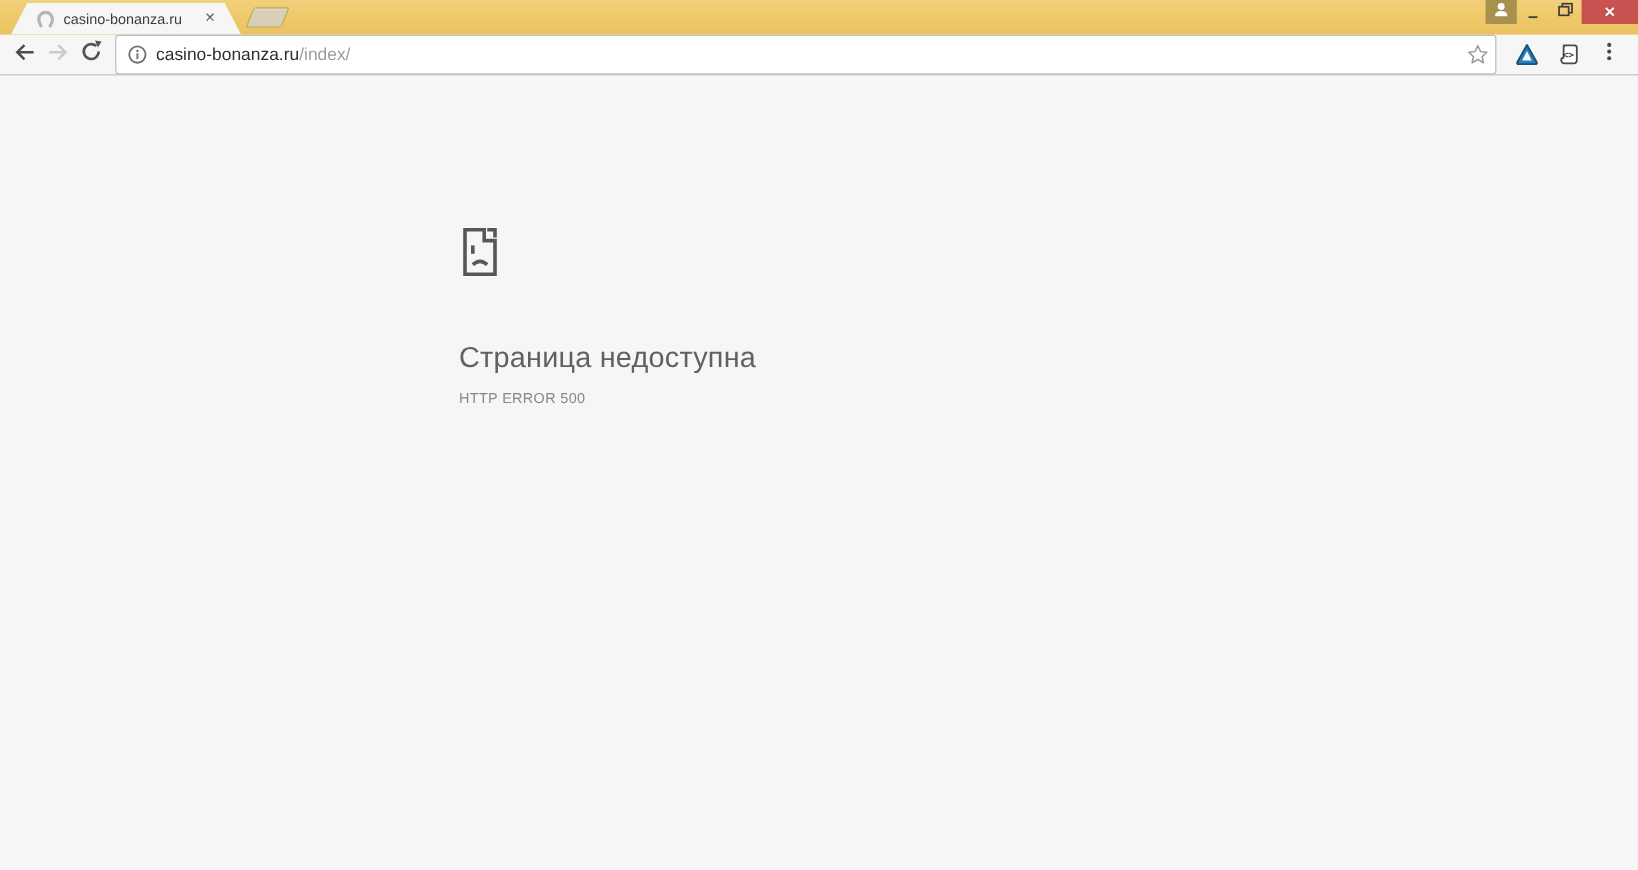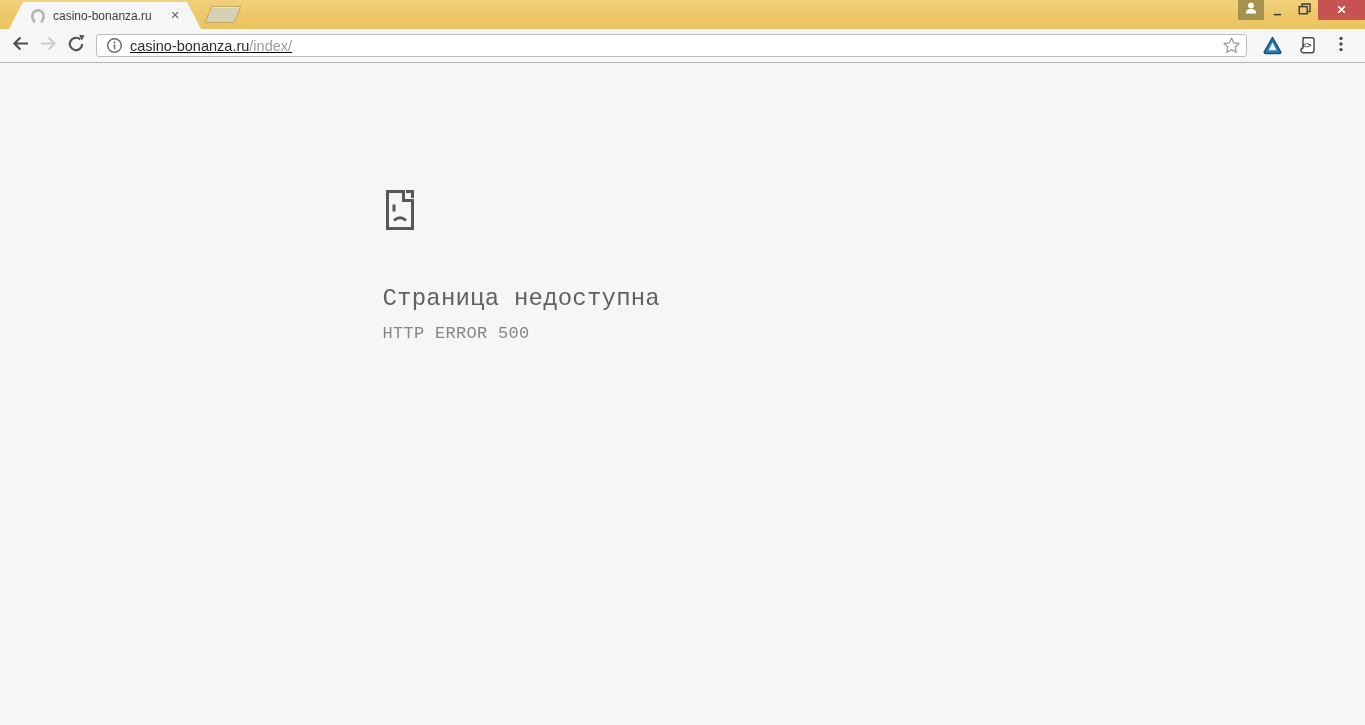--- a/index.html
+++ b/index.html
@@ -60,55 +60,54 @@
   
   .toolbar {
     position:absolute; top:29px; left:0; right:0; height:34px;
     background:var(--toolbar-bg,#f6f6f6);
     border-bottom:1px solid #b6b6b6;
     display:flex; align-items:center;
     padding:0 6px;
   }
   .nav-btn { width:28px; height:28px; display:flex; align-items:center; justify-content:center; flex:none; }
   .omnibox {
-    flex:1; height:23px; background:#fff;
+    flex:1; height:33px; background:#fff;
     border:1px solid #bdbdbd; border-radius:3px;
     display:flex; align-items:center;
-    padding:0 4px 0 8px; margin:0 2px 0 6px; min-width:0;text-decoration:underline;
+    padding:0 4px 0 8px; margin:0 2px 0 6px; min-width:0;
   }
   .info-btn { width:18px; height:18px; display:flex; align-items:center; justify-content:center; flex:none; }
   .url { font-size:14.5px; margin-left:7px; flex:1; white-space:nowrap; overflow:hidden; }
   .url .host { color:#2e2e2e; }
   .url .path { color:#9c9c9c; }
   .star-btn { width:22px; height:22px; display:flex; align-items:center; justify-content:center; flex:none; }
   .ext-btn { width:24px; height:24px; margin-left:11px; display:flex; align-items:center; justify-content:center; position:relative; flex:none; }
   .code-glyph {
     position:absolute; top:50%; left:50%; transform:translate(-52%,-54%);
     font-size:8px; font-weight:700; color:#3f3f3f; letter-spacing:0;
     font-family:"DejaVu Sans Mono", monospace;
   }
   .menu-btn { width:24px; height:24px; margin:0 6px 0 10px; display:flex; align-items:center; justify-content:center; flex:none; }
 
   
   .content {
     position:absolute; top:63px; left:0; right:0; bottom:0;
     background:var(--content-bg,#f5f6f5);
-    font-family:Liberation Mono, monospace;
   }
   .error-wrap { width:600px; margin:0 auto; padding-top:125px; }
   .sad-icon { display:block; }
   .error-title {
     font-size:24px; font-weight:400;
     color:var(--text-heading,#616161);
     margin:48px 0 0; letter-spacing:.2px;
   }
   .error-msg { font-size:15px; color:var(--text-body,#6b6b6b); margin:21px 0 0; }
   .error-msg b { color:#4f4f4f; font-weight:700; }
   .error-code {
-    font-size:17px; color:var(--text-code,#878787);
+    font-size:12px; color:var(--text-code,#878787);
     margin-top:12px; letter-spacing:.3px;
   }
 </style>
 </head>
 <body>
 
 <div class="tabstrip">
   <div class="tab">
     <span class="tab-favicon">
       <svg width="16" height="16" viewBox="0 0 16 16">

